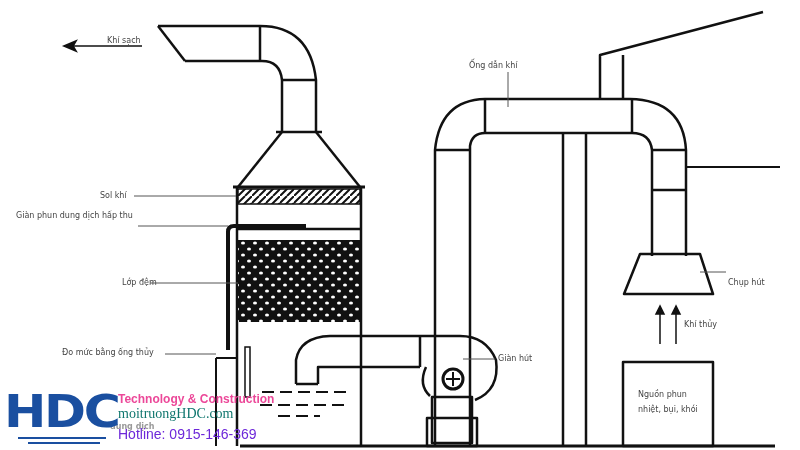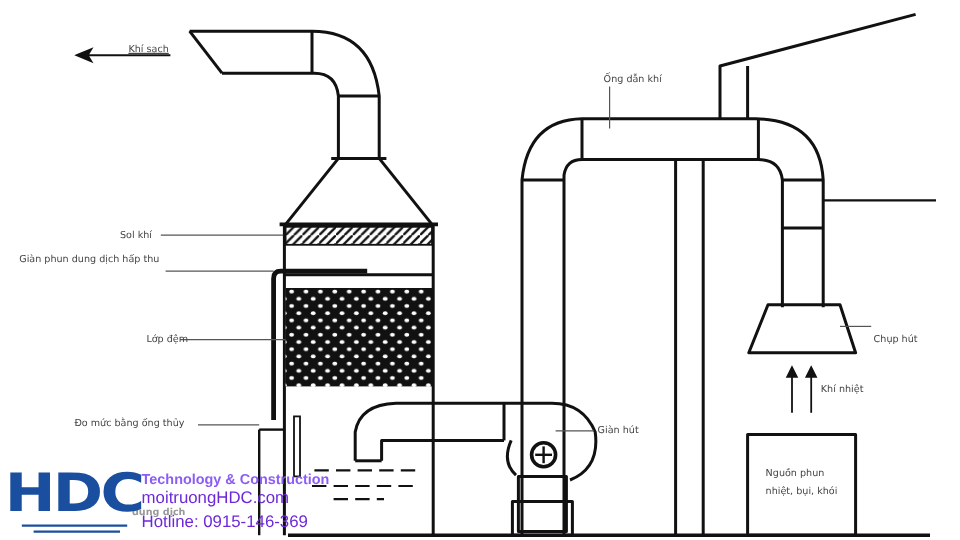--- a/index.html
+++ b/index.html
@@ -1,21 +1,21 @@
 <!DOCTYPE html>
 <html><head>
 <meta charset="utf-8">
 <style>
   html, body { margin:0; padding:0; background:#ffffff; }
   body { width:800px; height:450px; position:relative; overflow:hidden; font-family:"DejaVu Sans", sans-serif; }
   #diagram { position:absolute; left:0; top:0; width:800px; height:450px; }
   .lbl { position:absolute; font-size:8px; color:#444; white-space:nowrap; font-family:"DejaVu Sans", sans-serif; }
   .hdc-text { position:absolute; left:4px; top:388px; font-family:"DejaVu Sans", sans-serif; font-weight:bold; font-size:44px; letter-spacing:-2px; color:#1a4fa0; line-height:48px; transform:scaleX(1.15); transform-origin:left; }
-  .tagline { position:absolute; left:118px; top:392px; font-size:12px; color:#8b5cf6; font-family:"Liberation Sans", sans-serif; font-weight:bold; }
-  .website { position:absolute; left:118px; top:406px; font-size:14px; color:#6d28d9; font-family:Liberation Sans, sans-serif; }
+  .tagline { position:absolute; left:118px; top:392px; font-size:12px; color:#ec4899; font-family:"Liberation Sans", sans-serif; font-weight:bold; }
+  .website { position:absolute; left:118px; top:406px; font-size:14px; color:#0f766e; font-family:Liberation Serif, serif; }
   .hotline { position:absolute; left:118px; top:426px; font-size:14px; color:#6d28d9; font-family:"Liberation Sans", sans-serif; }
   .logo-lines { position:absolute; left:18px; top:436px; }
 </style>
 </head>
 <body>
 
 <svg id="diagram" viewBox="0 0 800 450" xmlns="http://www.w3.org/2000/svg">
   <defs>
     <pattern id="packPat" width="12" height="12" patternUnits="userSpaceOnUse">
       <rect width="12" height="12" fill="#111"></rect>
@@ -130,29 +130,29 @@
     <line x1="134" y1="196" x2="236" y2="196"></line>
     <line x1="138" y1="226" x2="228" y2="226"></line>
     <line x1="150" y1="283" x2="238" y2="283"></line>
     <line x1="165" y1="354" x2="216" y2="354"></line>
     <line x1="508" y1="72" x2="508" y2="107"></line>
     <line x1="700" y1="272" x2="726" y2="272"></line>
     <line x1="463" y1="359" x2="495" y2="359"></line>
   </g>
 </svg>
 
-<div class="lbl" style="left:107px;top:36px;text-decoration:underline;">Khí sạch</div>
+<div class="lbl" style="left:107px;top:36px;">Khí sạch</div>
 <div class="lbl" style="left:100px;top:191px;">Sol khí</div>
 <div class="lbl" style="left:16px;top:211px;">Giàn phun dung dịch hấp thu</div>
 <div class="lbl" style="left:110px;top:278px;margin-left:12px;">Lớp đệm</div>
 <div class="lbl" style="left:62px;top:348px;">Đo mức bằng ống thủy</div>
 <div class="lbl" style="left:110px;top:422px;color:#999;font-weight:bold;">dung dịch</div>
-<div class="lbl" style="left:503px;top:61px;">Ống dẫn khí</div>
+<div class="lbl" style="left:469px;top:61px;">Ống dẫn khí</div>
 <div class="lbl" style="left:728px;top:267px;margin-top:11px;">Chụp hút</div>
-<div class="lbl" style="left:684px;top:320px;">Khí nhiệt</div>
+<div class="lbl" style="left:684px;top:320px;">Khí thủy</div>
 <div class="lbl" style="left:498px;top:354px;">Giàn hút</div>
 <div class="lbl" style="left:638px;top:390px;">Nguồn phun</div>
 <div class="lbl" style="left:638px;top:405px;">nhiệt, bụi, khói</div>
 
 <div class="hdc-text">HDC</div>
 <svg class="logo-lines" width="90" height="10">
   <line x1="0" y1="2" x2="88" y2="2" stroke="#1a4fa0" stroke-width="2"></line>
   <line x1="10" y1="7" x2="82" y2="7" stroke="#1a4fa0" stroke-width="2"></line>
 </svg>
 <div class="tagline">Technology &amp; Construction</div>

